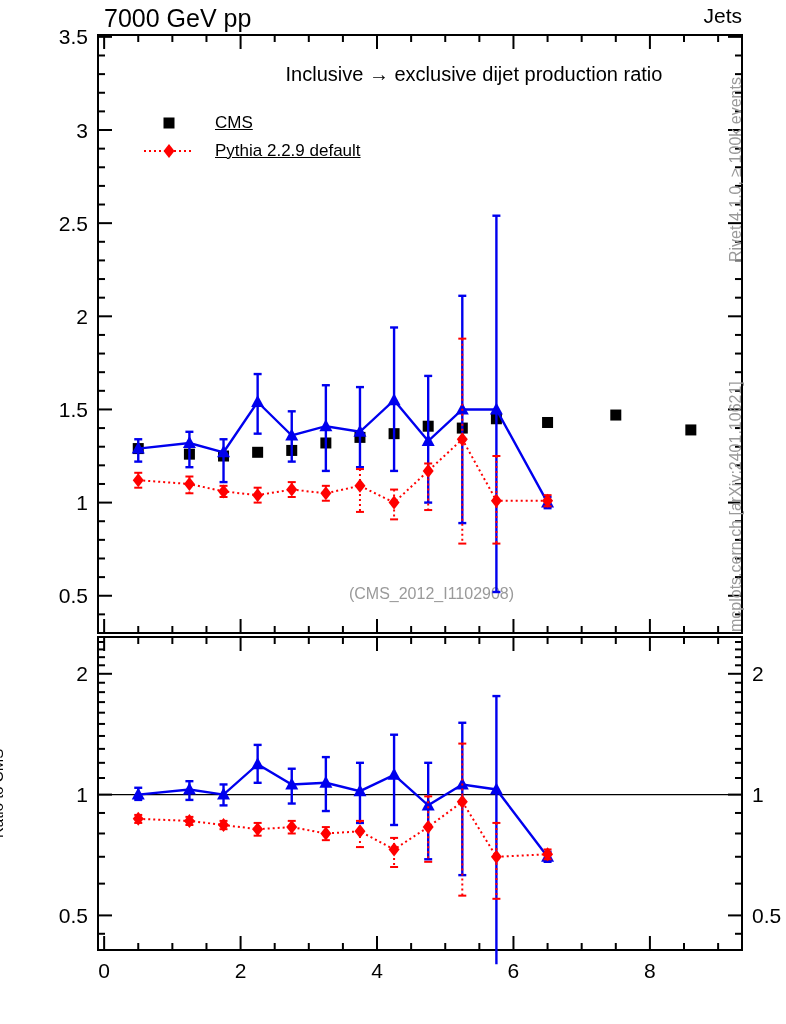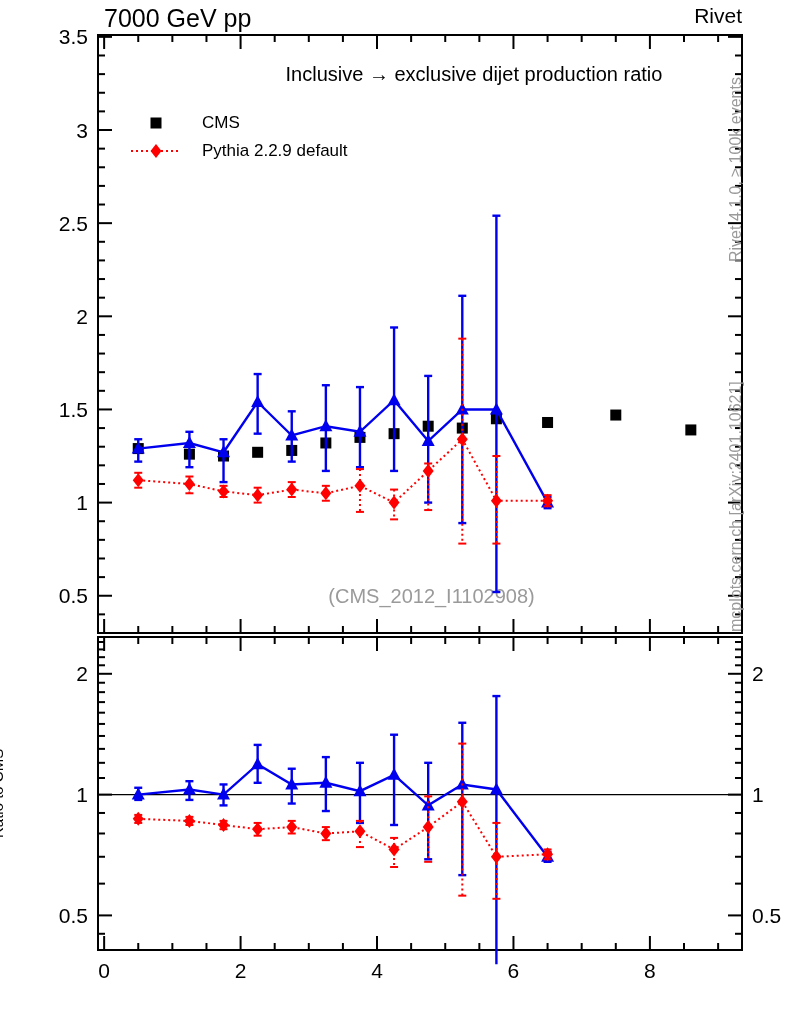--- a/index.html
+++ b/index.html
@@ -4,28 +4,28 @@
 <style>
   html,body{margin:0;padding:0;background:#fff;}
   #page{position:relative;width:786px;height:1024px;background:#fff;overflow:hidden;
         font-family:"Liberation Sans","DejaVu Sans",sans-serif;color:#000;}
   #chart-svg{position:absolute;left:0;top:0;z-index:1;}
   #chart-svg text{font-family:"Liberation Sans","DejaVu Sans",sans-serif;}
   .txt{position:absolute;z-index:2;white-space:nowrap;}
   #header-left{left:104px;top:4px;font-size:25px;}
   #header-right{right:44px;top:4px;font-size:21px;}
   #plot-title{left:112px;top:63px;width:724px;text-align:center;font-size:20px;z-index:2;}
-  #watermark{left:98px;top:585px;width:667px;text-align:center;font-size:20px;color:#9a9a9a;z-index:0;}
+  #watermark{left:98px;top:585px;width:667px;text-align:center;font-size:16px;color:#9a9a9a;z-index:0;}
   #xaxis-title{right:28px;top:1020px;font-size:22px;}
   .vtext{position:absolute;transform:rotate(-90deg);transform-origin:0 100%;
          height:20px;line-height:20px;white-space:nowrap;z-index:2;}
   #side-note-top{left:746px;top:242px;font-size:16px;color:#9a9a9a;}
   #side-note-bottom{left:746px;top:612px;font-size:16px;color:#9a9a9a;}
   #ratio-ylabel{left:8px;top:818px;font-size:15px;color:#000;}
-  #legend{position:absolute;left:128px;top:109px;z-index:2;}
+  #legend{position:absolute;left:141px;top:109px;z-index:2;text-decoration:underline;}
   .legend-row{display:flex;align-items:center;height:28px;}
   .lg-marker{width:56px;height:20px;margin-right:18px;flex:0 0 auto;}
   .lg-label{font-size:17px;}
 </style>
 </head>
 <body>
 
 <div id="page">
   <div id="watermark" class="txt">(CMS_2012_I1102908)</div>
 
@@ -438,21 +438,21 @@
       <path d="M325.85593220338984,826.4923798839568 L331.35593220338984,833.4923798839568 L325.85593220338984,840.4923798839568 L320.35593220338984,833.4923798839568 Z" fill="#ff0000"></path>
       <path d="M359.96610169491527,824.3272091899004 L365.46610169491527,831.3272091899004 L359.96610169491527,838.3272091899004 L354.46610169491527,831.3272091899004 Z" fill="#ff0000"></path>
       <path d="M394.0762711864407,842.451992263845 L399.5762711864407,849.451992263845 L394.0762711864407,856.451992263845 L388.5762711864407,849.451992263845 Z" fill="#ff0000"></path>
       <path d="M428.18644067796606,820.0759252719824 L433.68644067796606,827.0759252719824 L428.18644067796606,834.0759252719824 L422.68644067796606,827.0759252719824 Z" fill="#ff0000"></path>
       <path d="M462.29661016949154,794.7148265605684 L467.79661016949154,801.7148265605684 L462.29661016949154,808.7148265605684 L456.79661016949154,801.7148265605684 Z" fill="#ff0000"></path>
       <path d="M496.40677966101697,849.7661003594105 L501.90677966101697,856.7661003594105 L496.40677966101697,863.7661003594105 L490.90677966101697,856.7661003594105 Z" fill="#ff0000"></path>
       <path d="M547.5720338983051,847.293803595627 L553.0720338983051,854.293803595627 L547.5720338983051,861.293803595627 L542.0720338983051,854.293803595627 Z" fill="#ff0000"></path>
     </svg>
 
   <div id="header-left" class="txt">7000 GeV pp</div>
-  <div id="header-right" class="txt">Rivet</div>
+  <div id="header-right" class="txt">Jets</div>
   <div id="plot-title" class="txt">Inclusive → exclusive dijet production ratio</div>
   <div id="xaxis-title" class="txt">Δ y</div>
 
   <div id="side-note-top" class="vtext">Rivet 4.1.0, ≥ 100k events</div>
   <div id="side-note-bottom" class="vtext">mcplots.cern.ch [arXiv:2401.10621]</div>
   <div id="ratio-ylabel" class="vtext">Ratio to CMS</div>
 
   <div id="legend">
     <div class="legend-row">
       <svg class="lg-marker" width="56" height="20">

